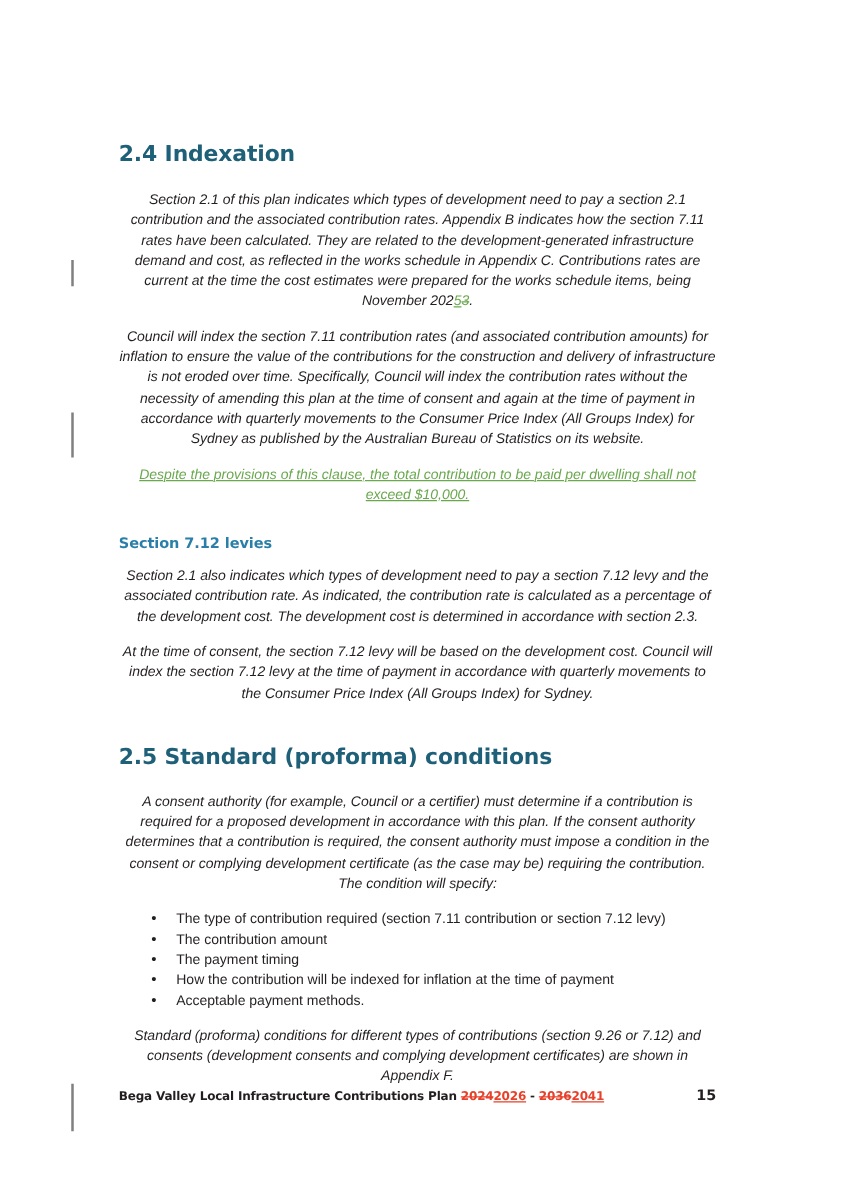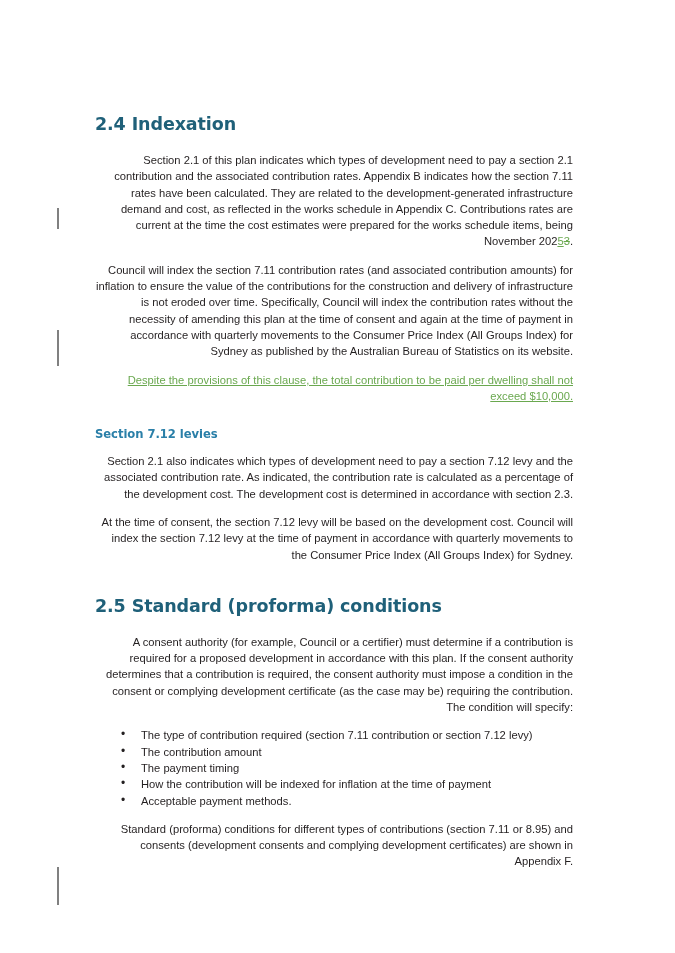--- a/index.html
+++ b/index.html
@@ -51,21 +51,22 @@
   h1.h-major.spaced { margin-top: 33px; }
   h2.h-sub.spaced  { margin-top: 24px; }
 
   
   p.body {
     font-family: "Liberation Sans", sans-serif;
     font-size: 11.2px;
     line-height: 16.3px;
     color: #231f20;
     margin: 0 0 12px 0;
-    text-align: right;
+    text-align: center;
+    font-style: italic;
   }
   p.body:last-child { margin-bottom: 0; }
 
   
   .ins {
     color: #6aa84f;
     text-decoration: underline;
     text-decoration-thickness: 1px;
   }
   .del {
@@ -177,18 +178,22 @@
     <p class="body">A consent authority (for example, Council or a certifier) must determine if a contribution is required for a proposed development in accordance with this plan. If the consent authority determines that a contribution is required, the consent authority must impose a condition in the consent or complying development certificate (as the case may be) requiring the contribution. The condition will specify:</p>
 
     <ul class="bullets">
       <li>The type of contribution required (section 7.11 contribution or section 7.12 levy)</li>
       <li>The contribution amount</li>
       <li>The payment timing</li>
       <li>How the contribution will be indexed for inflation at the time of payment</li>
       <li>Acceptable payment methods.</li>
     </ul>
 
-    <p class="body">Standard (proforma) conditions for different types of contributions (section 7.11 or 8.95) and consents (development consents and complying development certificates) are shown in Appendix F.</p>
+    <p class="body">Standard (proforma) conditions for different types of contributions (section 9.26 or 7.12) and consents (development consents and complying development certificates) are shown in Appendix F.</p>
 
   </div>
 
+  <div class="footer">
+    <div class="footer-text"><span>Bega Valley Local Infrastructure Contributions Plan</span><span>&nbsp;</span><span class="del-red">2024</span><span class="ins-red">2026</span><span> - </span><span class="del-red">2036</span><span class="ins-red">2041</span></div>
+    <div class="footer-page">15</div>
+  </div>
 
 </div>
 
 </body></html>

